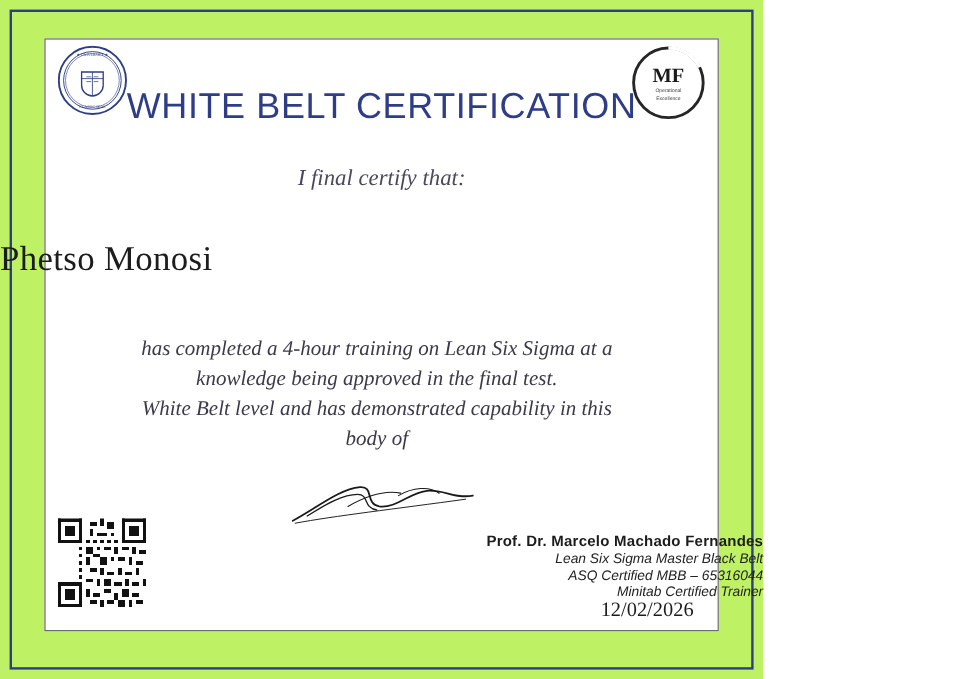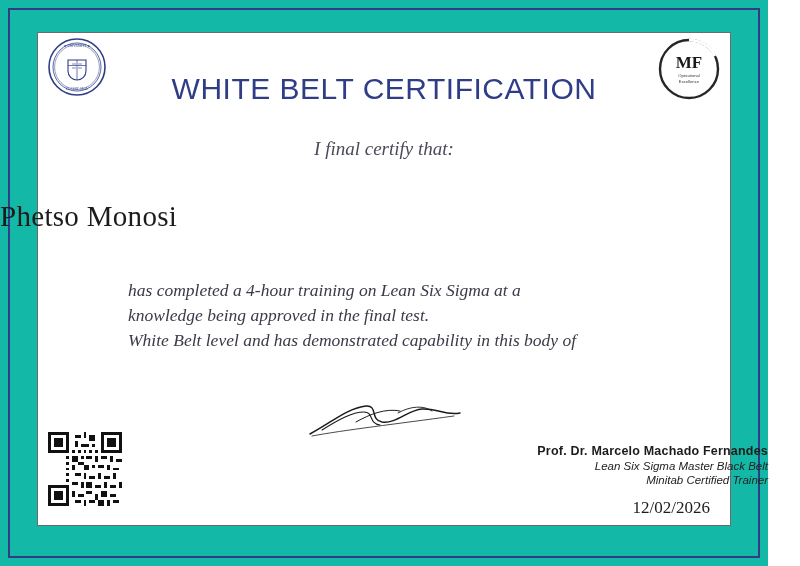--- a/index.html
+++ b/index.html
@@ -9,23 +9,23 @@
   }
   body {
     width: 800px;
     height: 566px;
     font-family: "Liberation Serif", serif;
     overflow: hidden;
   }
 
   .certificate-page {
     position: relative;
-    width: 768px;
+    width: 636px;
     height: 566px;
-    background: #14b8a6;
+    background: #bef264;
     box-sizing: border-box;
   }
 
   
   .outer-border {
     position: absolute;
     left: 8px;
     top: 8px;
     right: 8px;
     bottom: 8px;
@@ -95,24 +95,24 @@
     right: 0;
     top: 200px;
     text-align: left;
     font-size: 29px;
     color: #1c1c1c;
     letter-spacing: 0.3px;
   }
 
   .body-text {
     position: absolute;
-    left: 128px;
+    left: 112px;
     right: 120px;
     top: 278px;
-    text-align: left;
+    text-align: center;
     font-style: italic;
     font-size: 17.5px;
     line-height: 25px;
     color: #3a3a48;
   }
 
   
   .signature-area {
     position: absolute;
     left: 0;
@@ -210,20 +210,21 @@
       <svg width="160" height="42" viewBox="0 0 160 42">
         <path d="M6 34 C 28 22, 44 8, 62 6 C 74 5, 66 20, 78 22 C 92 24, 104 10, 118 9 C 132 8, 142 16, 156 13" fill="none" stroke="#1a1a1a" stroke-width="1.5" stroke-linecap="round"></path>
         <path d="M18 30 C 34 20, 48 12, 60 12 C 70 12, 64 23, 76 25" fill="none" stroke="#1a1a1a" stroke-width="1.1" stroke-linecap="round"></path>
         <path d="M52 22 C 66 14, 82 8, 96 11" fill="none" stroke="#1a1a1a" stroke-width="1" stroke-linecap="round"></path>
         <path d="M94 13 C 106 6, 120 5, 128 11" fill="none" stroke="#1a1a1a" stroke-width="0.9" stroke-linecap="round"></path>
         <path d="M8 36 C 40 30, 92 24, 150 16" fill="none" stroke="#1a1a1a" stroke-width="0.8" stroke-linecap="round"></path>
       </svg>
     </div>
     <div class="signer-name">Prof. Dr. Marcelo Machado Fernandes</div>
     <div class="signer-line">Lean Six Sigma Master Black Belt</div>
+    <div class="signer-line">ASQ Certified MBB – 65316044</div>
     <div class="signer-line">Minitab Certified Trainer</div>
   </div>
 
   <div class="qr-code">
     <svg width="74" height="74" viewBox="0 0 25 25" shape-rendering="crispEdges">
       <rect width="25" height="25" fill="#ffffff"></rect>
       <g fill="#111111">
 
         <rect x="0" y="0" width="7" height="1"></rect>
           <rect x="0" y="6" width="7" height="1"></rect>

